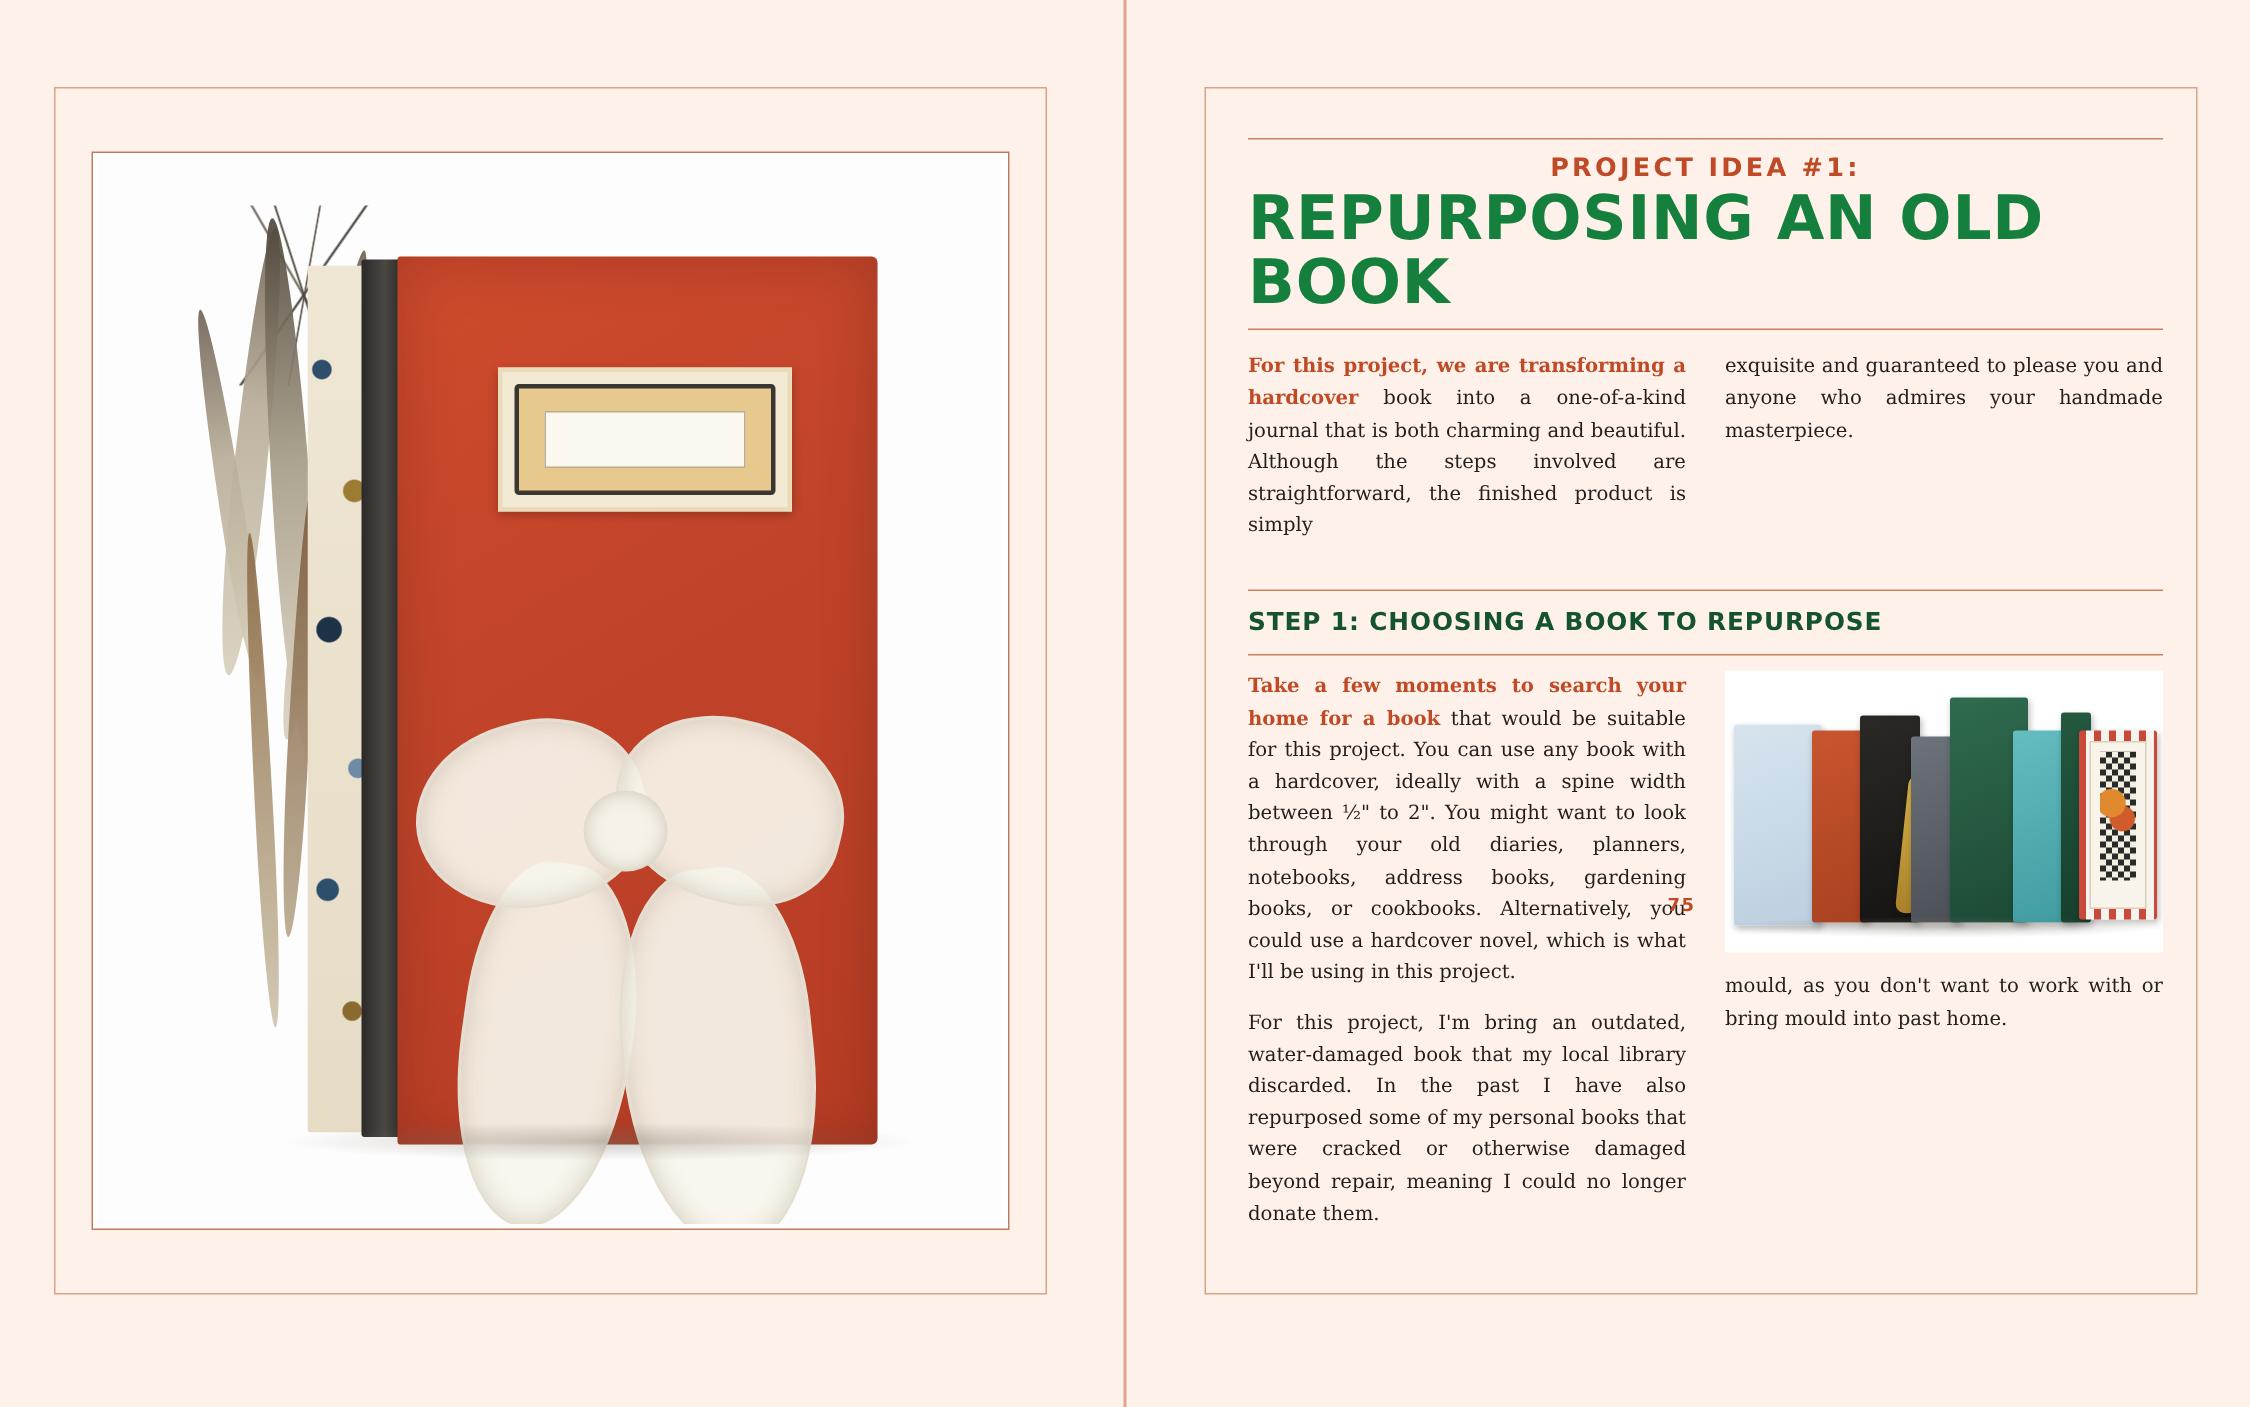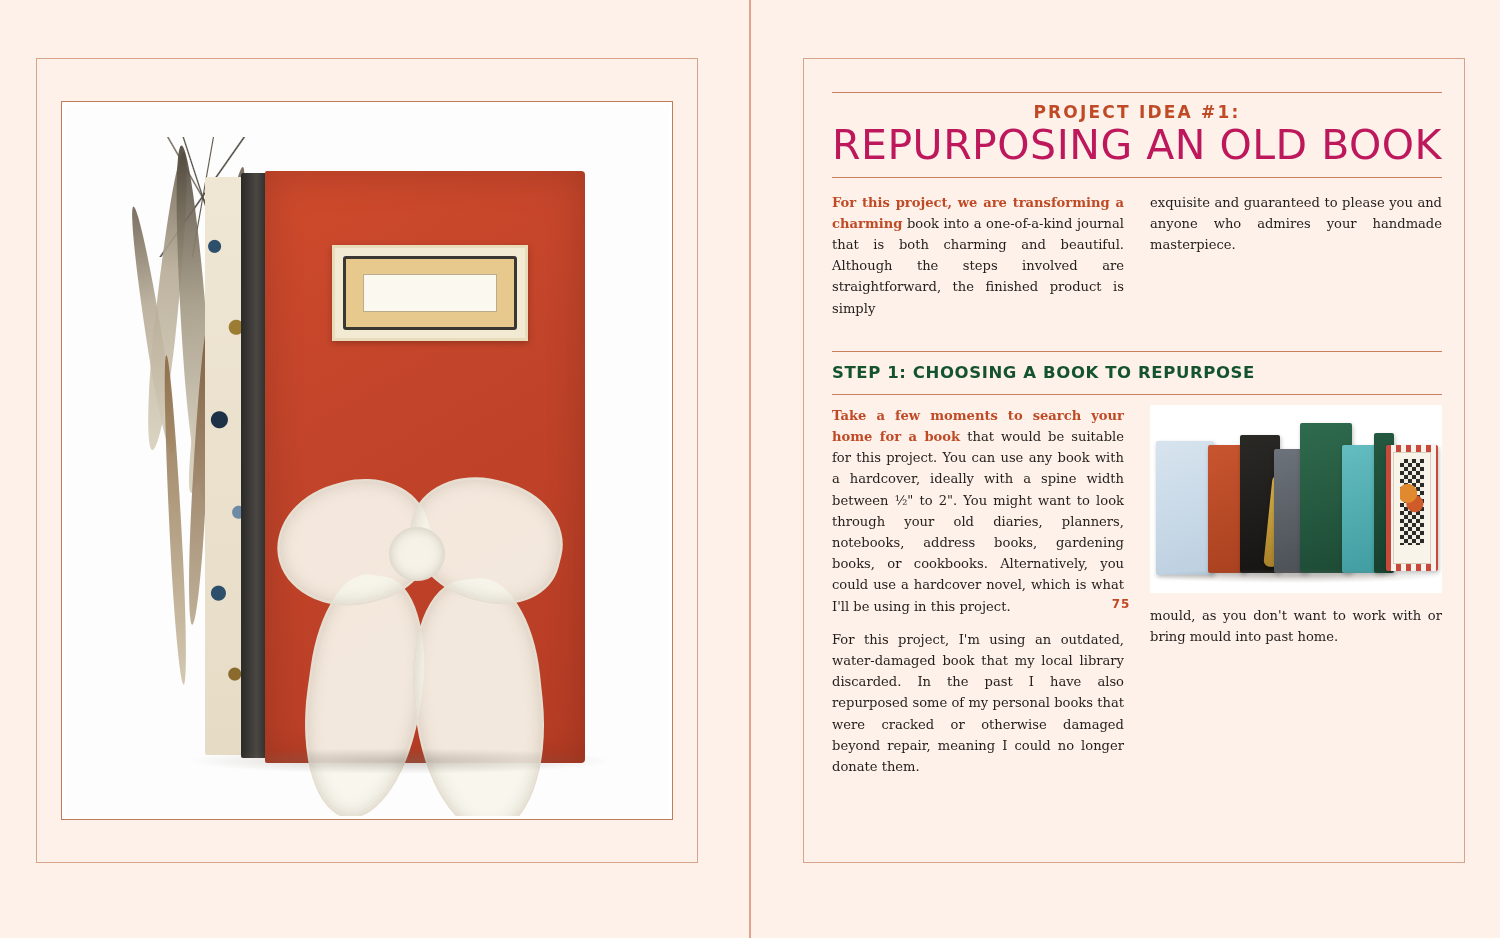--- a/index.html
+++ b/index.html
@@ -213,24 +213,24 @@
   .kicker {
     text-align: center;
     color: #bf4a25;
     font-family: "DejaVu Sans", sans-serif;
     font-weight: bold;
     letter-spacing: 2.2px;
     font-size: 17px;
     margin: 9px 0 2px 0;
   }
   .headline {
-    text-align: center;
-    color: #be185d;
+    text-align: left;
+    color: #15803d;
     font-family: "DejaVu Sans", sans-serif;
-    font-weight: normal;
+    font-weight: bold;
     font-size: 41px;
     letter-spacing: .5px;
     line-height: 1.04;
     margin: 0 0 10px 0;
   }
   .cols {
     display: flex;
     gap: 26px;
     margin-top: 14px;
   }
@@ -372,37 +372,37 @@
 
     <div class="r-content">
 
       <div class="rule"></div>
       <div class="kicker">PROJECT IDEA #1:</div>
       <div class="headline">REPURPOSING AN OLD BOOK</div>
       <div class="rule"></div>
 
       <div class="cols">
         <div class="col">
-          <p><span class="lead-in">For this project, we are transforming a charming</span><span> book into a one-of-a-kind journal that is both charming and beautiful. Although the steps involved are straightforward, the finished product is simply</span></p>
+          <p><span class="lead-in">For this project, we are transforming a hardcover</span><span> book into a one-of-a-kind journal that is both charming and beautiful. Although the steps involved are straightforward, the finished product is simply</span></p>
         </div>
         <div class="col">
           <p>exquisite and guaranteed to please you and anyone who admires your handmade masterpiece.</p>
         </div>
       </div>
 
       <div class="step-bar">
         <div class="rule"></div>
         <div class="step-title">STEP 1: CHOOSING A BOOK TO REPURPOSE</div>
         <div class="rule"></div>
       </div>
 
       <div class="body-cols">
         <div class="col">
           <p><span class="lead-in">Take a few moments to search your home for a book</span><span> that would be suitable for this project. You can use any book with a hardcover, ideally with a spine width between ½" to 2". You might want to look through your old diaries, planners, notebooks, address books, gardening books, or cookbooks. Alternatively, you could use a hardcover novel, which is what I'll be using in this project.</span></p>
-          <p>For this project, I'm using an outdated, water-damaged book that my local library discarded. In the past I have also repurposed some of my personal books that were cracked or otherwise damaged beyond repair, meaning I could no longer donate them.</p>
+          <p>For this project, I'm bring an outdated, water-damaged book that my local library discarded. In the past I have also repurposed some of my personal books that were cracked or otherwise damaged beyond repair, meaning I could no longer donate them.</p>
 
         </div>
 
         <div class="col">
           <div class="photo2">
             <div class="bookish bk-a"></div>
             <div class="bookish bk-b"></div>
             <div class="bookish bk-c"></div>
             <div class="bookish bk-pen"></div>
             <div class="bookish bk-d"></div>

